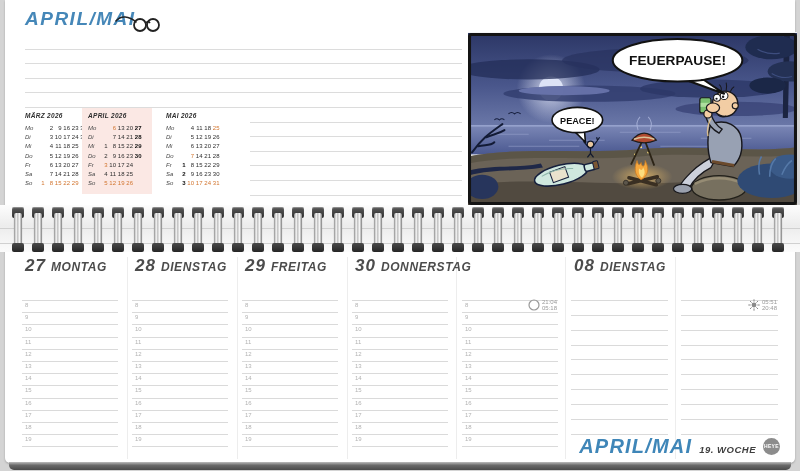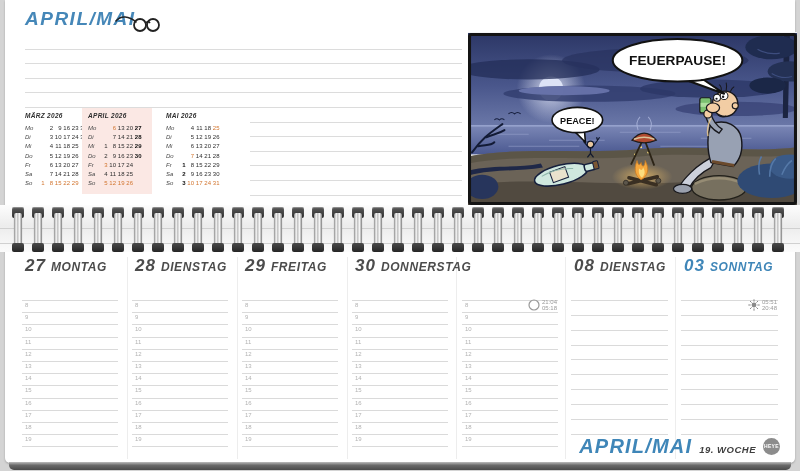--- a/index.html
+++ b/index.html
@@ -806,26 +806,20 @@
           <div class="hline" style="top: 44.5px;"></div>
           <div class="hline" style="top: 59.4px;"></div>
           <div class="hline" style="top: 74.3px;"></div>
           <div class="hline" style="top: 89.1px;"></div>
           <div class="hline" style="top: 104px;"></div>
           <div class="hline" style="top: 118.8px;"></div>
           <div class="hline" style="top: 133.7px;"></div>
         </div>
       </div>
       <div class="day-col" style="left: 681px; width: 97px;">
-        <div class="col-head accent">
-          <span class="day-num">03</span>
-          <span class="day-name-wrap">
-            <span class="day-name">SONNTAG</span>
-          </span>
-        </div>
         <div class="col-lines">
           <div class="hline" style="top: 0px;"></div>
           <div class="hline" style="top: 14.8px;"></div>
           <div class="hline" style="top: 29.7px;"></div>
           <div class="hline" style="top: 44.5px;"></div>
           <div class="hline" style="top: 59.4px;"></div>
           <div class="hline" style="top: 74.3px;"></div>
           <div class="hline" style="top: 89.1px;"></div>
           <div class="hline" style="top: 104px;"></div>
           <div class="hline" style="top: 118.8px;"></div>

